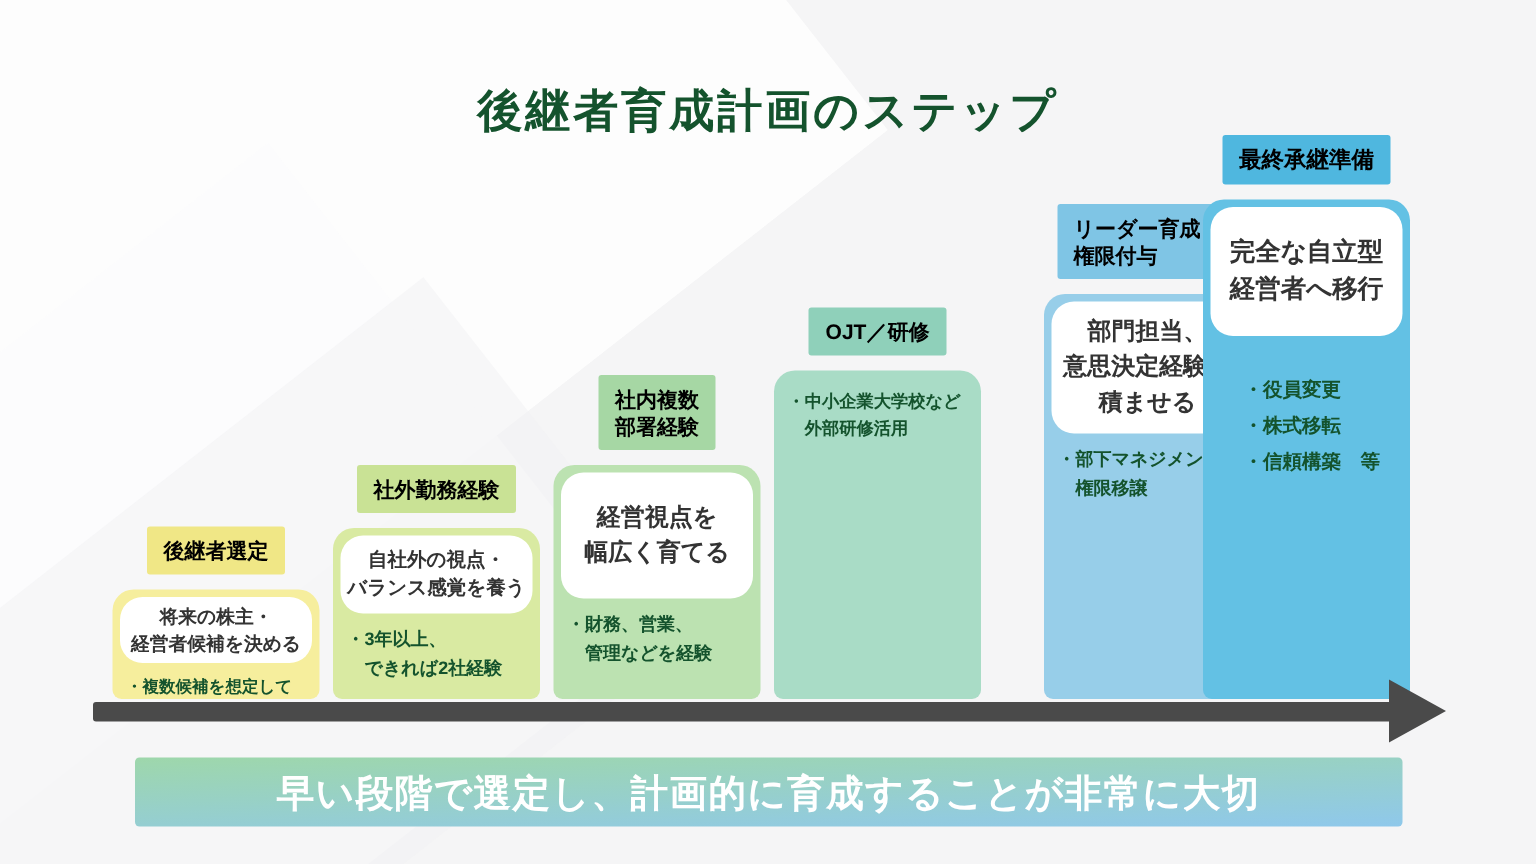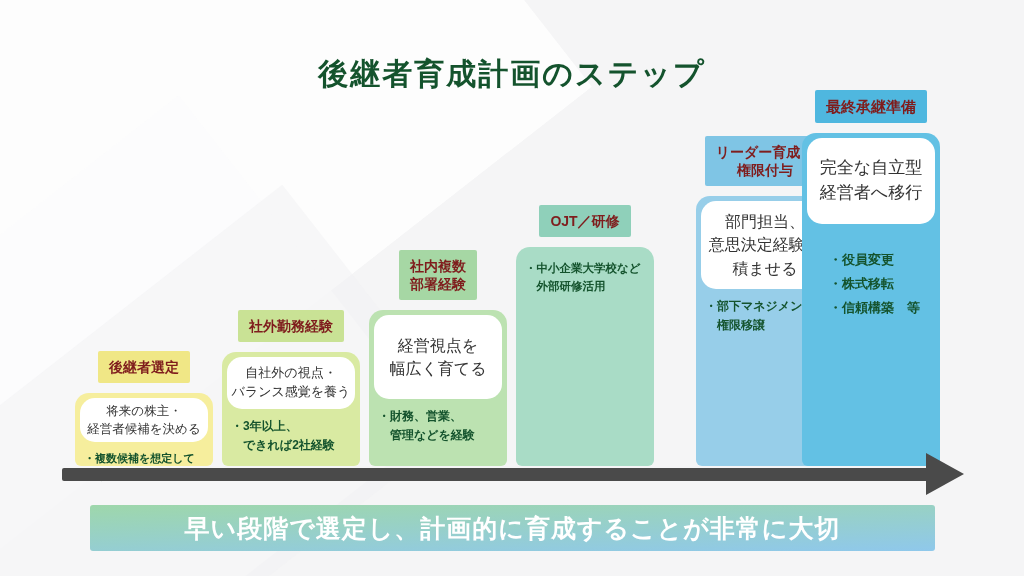--- a/index.html
+++ b/index.html
@@ -20,33 +20,33 @@
     text-align:center;font-size:30px;font-weight:800;color:#14532d;
     letter-spacing:2px;
   }
 
   .step{
     position:absolute;bottom:110px;width:138px;
     display:flex;flex-direction:column;align-items:center;
   }
   .chip{
     background:var(--chip);
-    font-size:14px;font-weight:700;line-height:1.3;text-align:center;
-    white-space:pre-line;padding:7px 11px;color:#7f1d1d;border-radius:2px;
+    font-size:14px;font-weight:700;line-height:1.3;
+    white-space:pre-line;padding:7px 11px;color:#000000;border-radius:2px;
   }
   .body{
     width:138px;box-sizing:border-box;margin-top:10px;
     background:var(--body);
     border-radius:14px 14px 6px 6px;
     padding:5px;display:flex;flex-direction:column;
   }
   .inner{
     background:#ffffff;border-radius:15px;
     display:flex;align-items:center;justify-content:center;
-    text-align:center;white-space:pre-line;font-weight:400;color:#333;
+    text-align:center;white-space:pre-line;font-weight:700;color:#333;
     line-height:1.45;padding:4px 2px;box-sizing:border-box;
   }
   .bullet{
     font-weight:700;color:#14532d;white-space:pre-line;text-align:left;
     line-height:1.55;padding:8px 2px 0 4px;
   }
 
   .arrow-bar{
     position:absolute;left:62px;top:468px;width:866px;height:13px;
     border-radius:2px;

